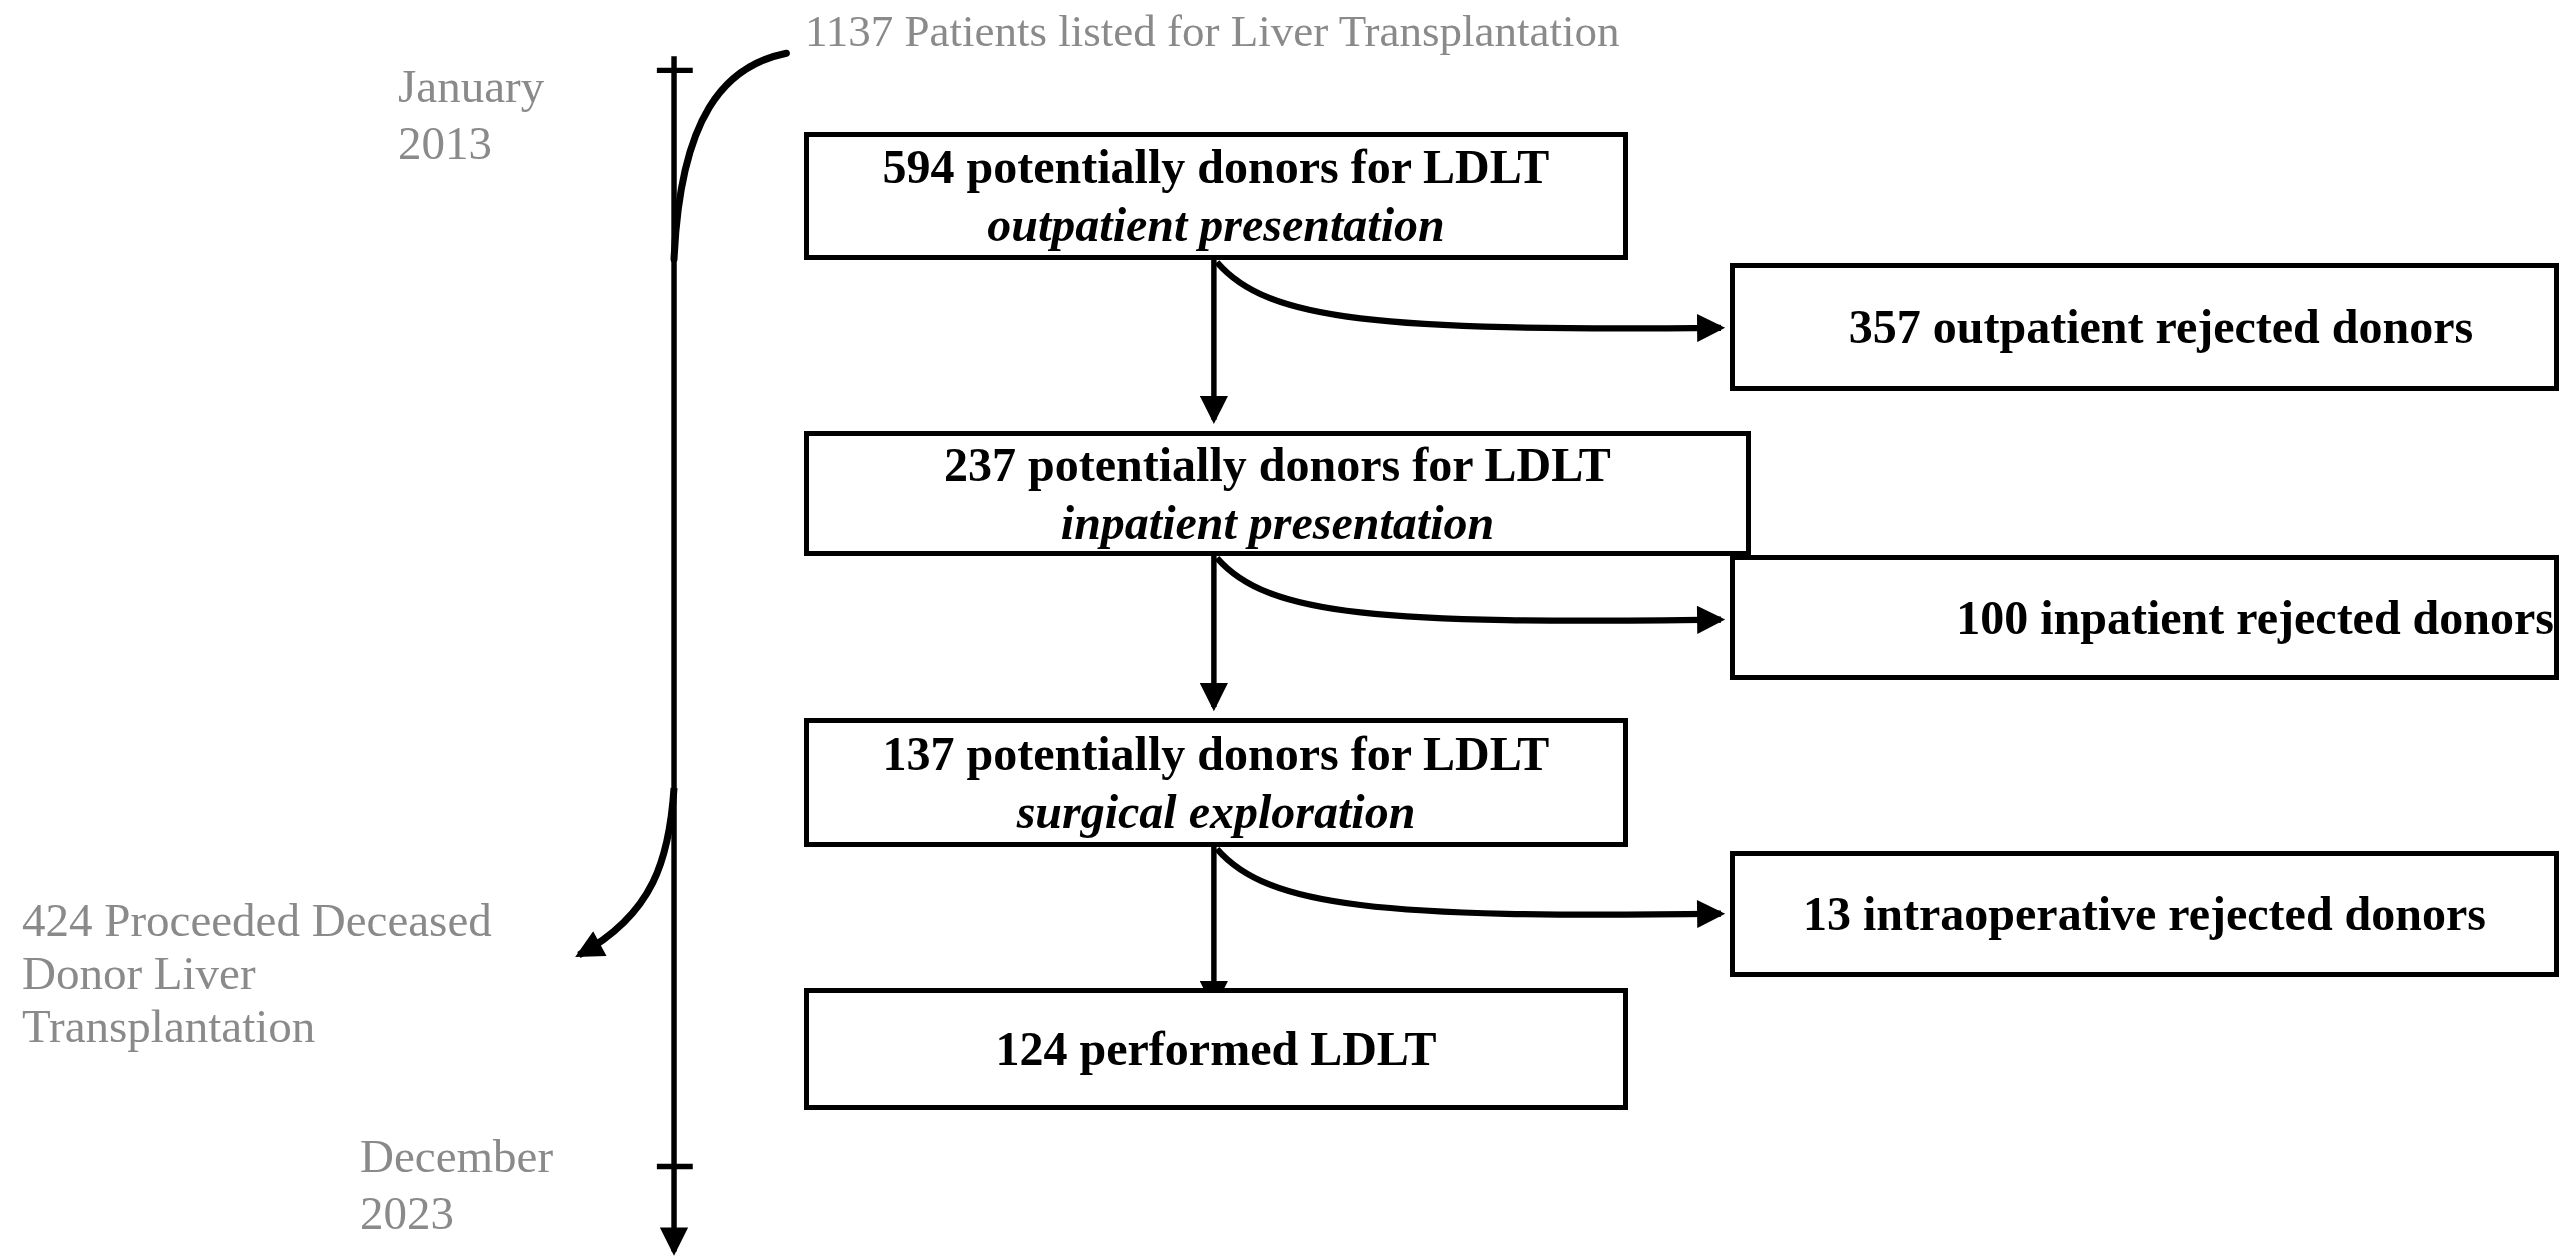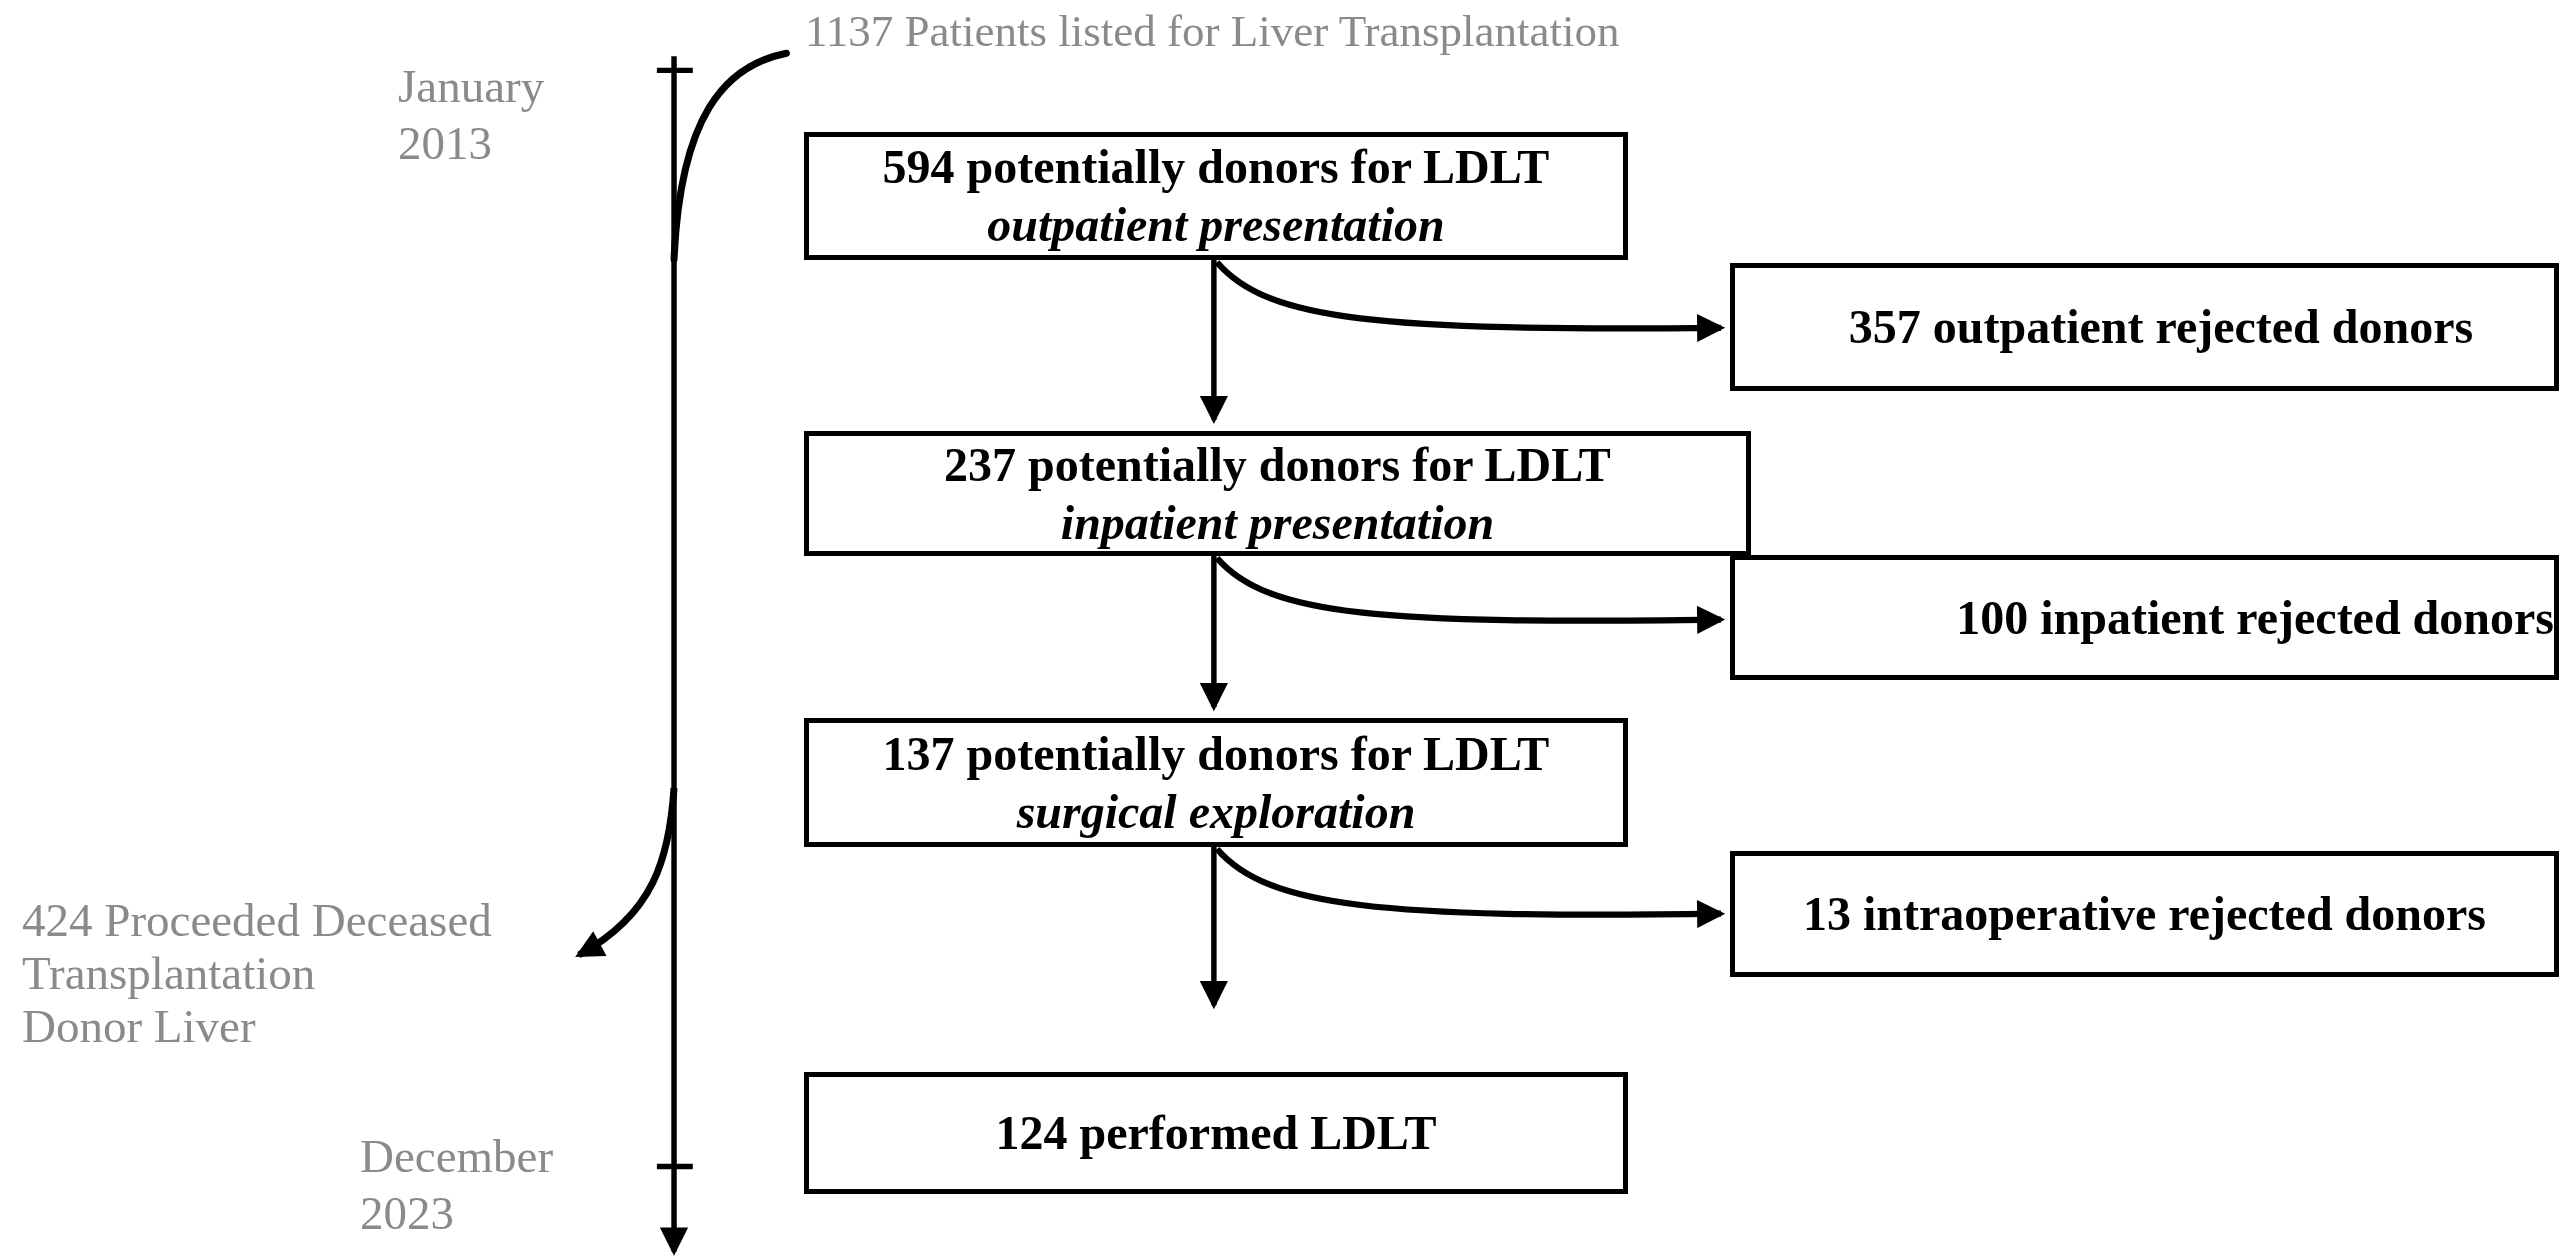--- a/index.html
+++ b/index.html
@@ -56,21 +56,21 @@
     font-style:italic;
     font-size:48px;
     line-height:58px;
     color:#000;
     white-space:nowrap;
   }
   
   #box-outpatient{left:804px;top:132px;width:824px;height:128px;}
   #box-inpatient{left:804px;top:431px;width:947px;height:125px;}
   #box-surgical{left:804px;top:718px;width:824px;height:129px;}
-  #box-performed{left:804px;top:1072px;width:824px;height:122px;}
+  #box-performed{left:804px;top:988px;width:824px;height:122px;}
   
   #box-rej-outpatient{left:1730px;top:263px;width:829px;height:128px;padding-left:33px;}
   #box-rej-inpatient{left:1730px;top:555px;width:829px;height:125px;align-items:flex-end;}
   #box-rej-intraop{left:1730px;top:851px;width:829px;height:126px;}
   #january-label{left:398px;top:58px;}
   #december-label{left:360px;top:1128px;}
 </style>
 </head>
 <body>
 
@@ -107,22 +107,22 @@
     <div>2013</div>
   </div>
 
   <div id="december-label" class="gray-label">
     <div>December</div>
     <div>2023</div>
   </div>
 
   <div class="ddlt-label">
     <div>424 Proceeded Deceased</div>
+    <div>Donor Liver</div>
     <div>Transplantation</div>
-    <div>Donor Liver</div>
   </div>
 
   <div id="box-outpatient" class="fbox">
     <div class="title">594 potentially donors for LDLT</div>
     <div class="subtitle">outpatient presentation</div>
   </div>
 
   <div id="box-inpatient" class="fbox">
     <div class="title">237 potentially donors for LDLT</div>
     <div class="subtitle">inpatient presentation</div>

